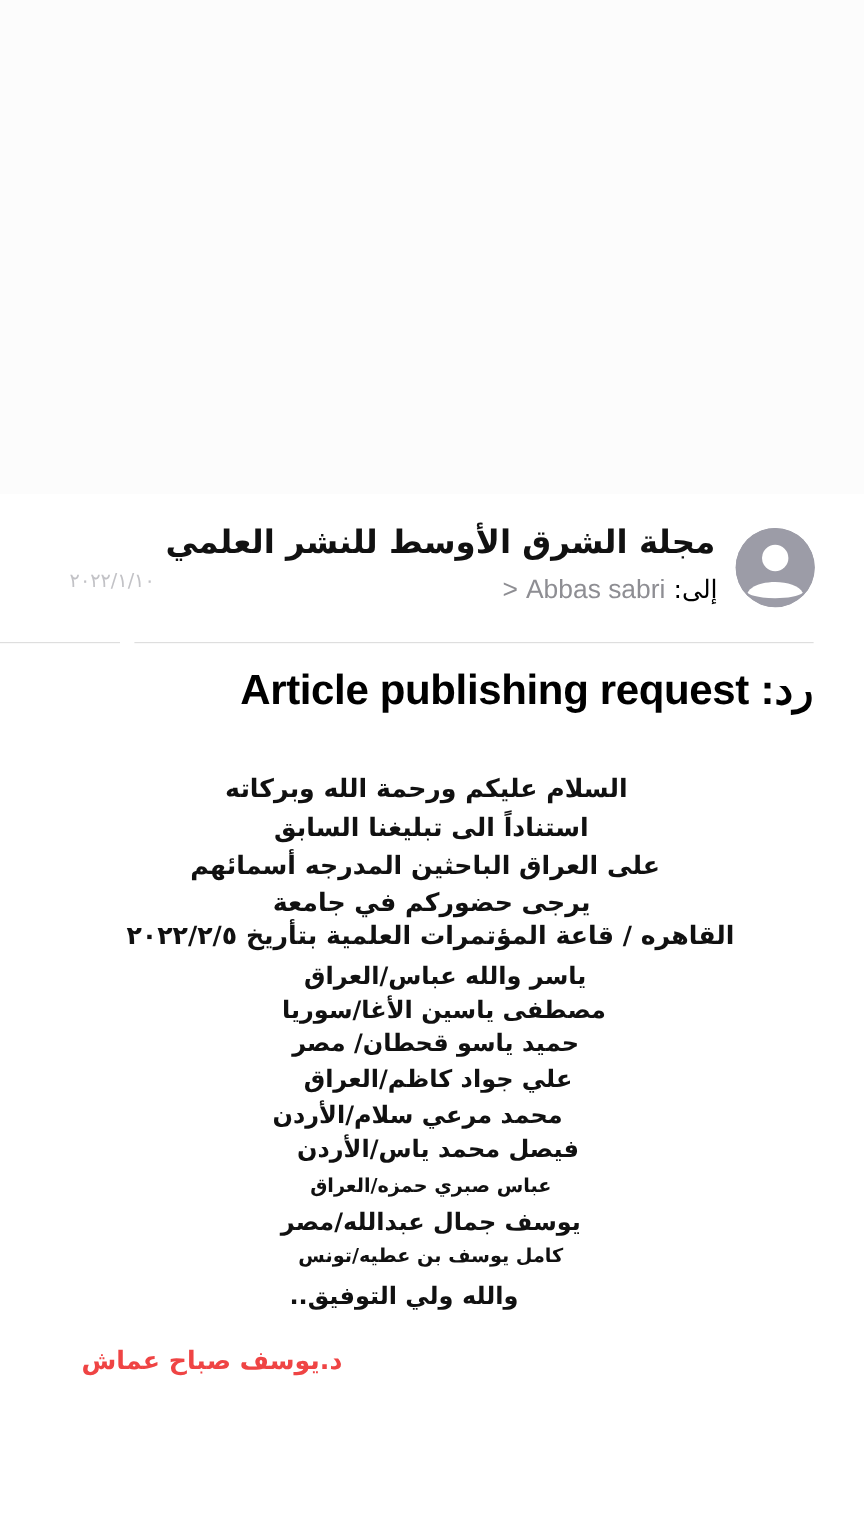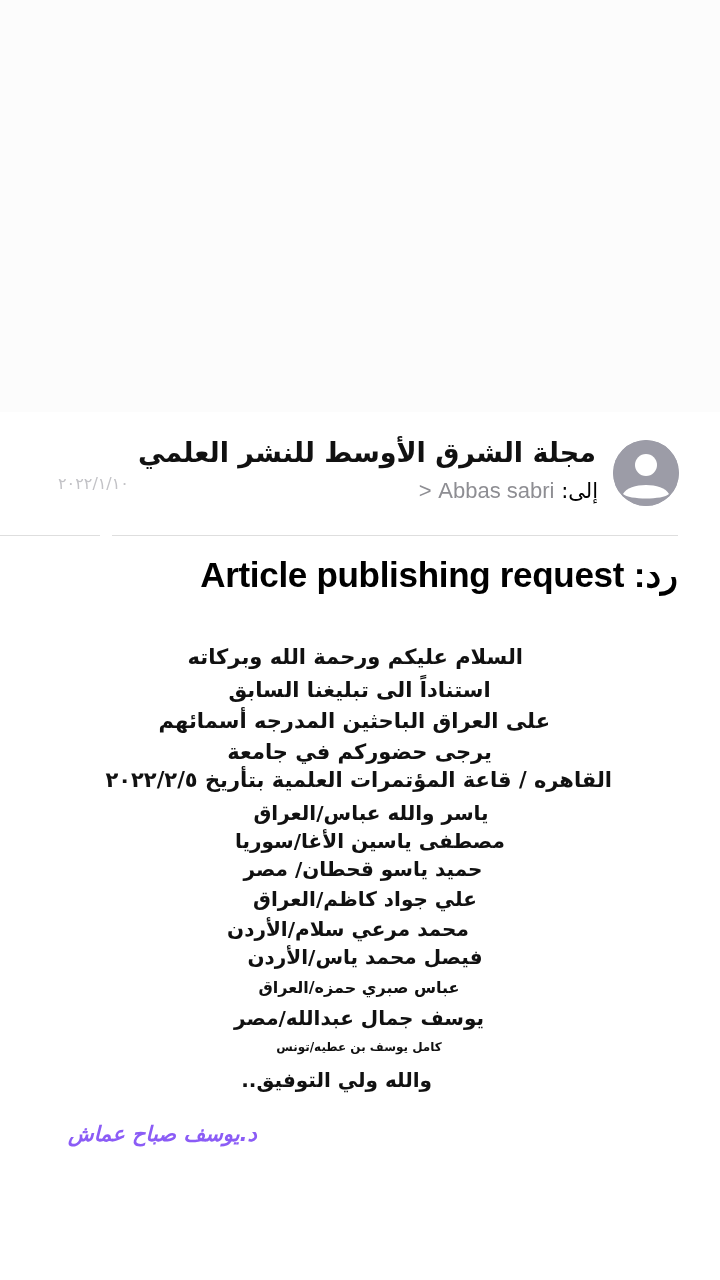--- a/index.html
+++ b/index.html
@@ -115,22 +115,21 @@
   }
   .signature {
     position: absolute;
     left: 68px;
     top: 1122px;
     font-size: 21px;
     font-weight: bold;
     direction: rtl;
     white-space: nowrap;
     font-family: "DejaVu Sans", sans-serif;
-    color: #8b5cf6;
-    font-style: italic;
+    color: #ef4444;
   }
 </style>
 </head>
 <body>
 
 <div class="top-blank"></div>
 
 <div class="mail-header"></div>
 
 <div class="avatar">
@@ -166,18 +165,18 @@
   <div class="bl" style="top:766px; left:110px; width:502px; font-size:21px;">القاهره / قاعة المؤتمرات العلمية بتأريخ  ٢٠٢٢/٢/٥</div>
 
   <div class="bl" style="top:799px; left:240px; width:262px; font-size:20px;">ياسر والله عباس/العراق</div>
   <div class="bl" style="top:827px; left:225px; width:290px; font-size:20px;">مصطفى ياسين الأغا/سوريا</div>
   <div class="bl" style="top:855px; left:233px; width:260px; font-size:20px;">حميد ياسو قحطان/ مصر</div>
   <div class="bl" style="top:885px; left:240px; width:250px; font-size:20px;">علي جواد كاظم/العراق</div>
   <div class="bl" style="top:915px; left:223px; width:250px; font-size:20px;">محمد مرعي سلام/الأردن</div>
   <div class="bl" style="top:943px; left:240px; width:250px; font-size:20px;">فيصل محمد ياس/الأردن</div>
   <div class="bl" style="top:974px; left:228px; width:262px; font-size:16px;">عباس صبري حمزه/العراق</div>
   <div class="bl" style="top:1004px; left:228px; width:262px; font-size:20px;">يوسف جمال عبدالله/مصر</div>
-  <div class="bl" style="top:1033px; left:218px; width:282px; font-size:12px;">كامل يوسف بن عطيه/تونس</div>
+  <div class="bl" style="top:1033px; left:218px; width:282px; font-size:16px;">كامل يوسف بن عطيه/تونس</div>
 
   <div class="bl" style="top:1066px; left:262px; width:170px; font-size:20px;">والله ولي التوفيق..</div>
 </div>
 
 <div class="signature">د.يوسف صباح عماش</div>
 
 </body></html>

